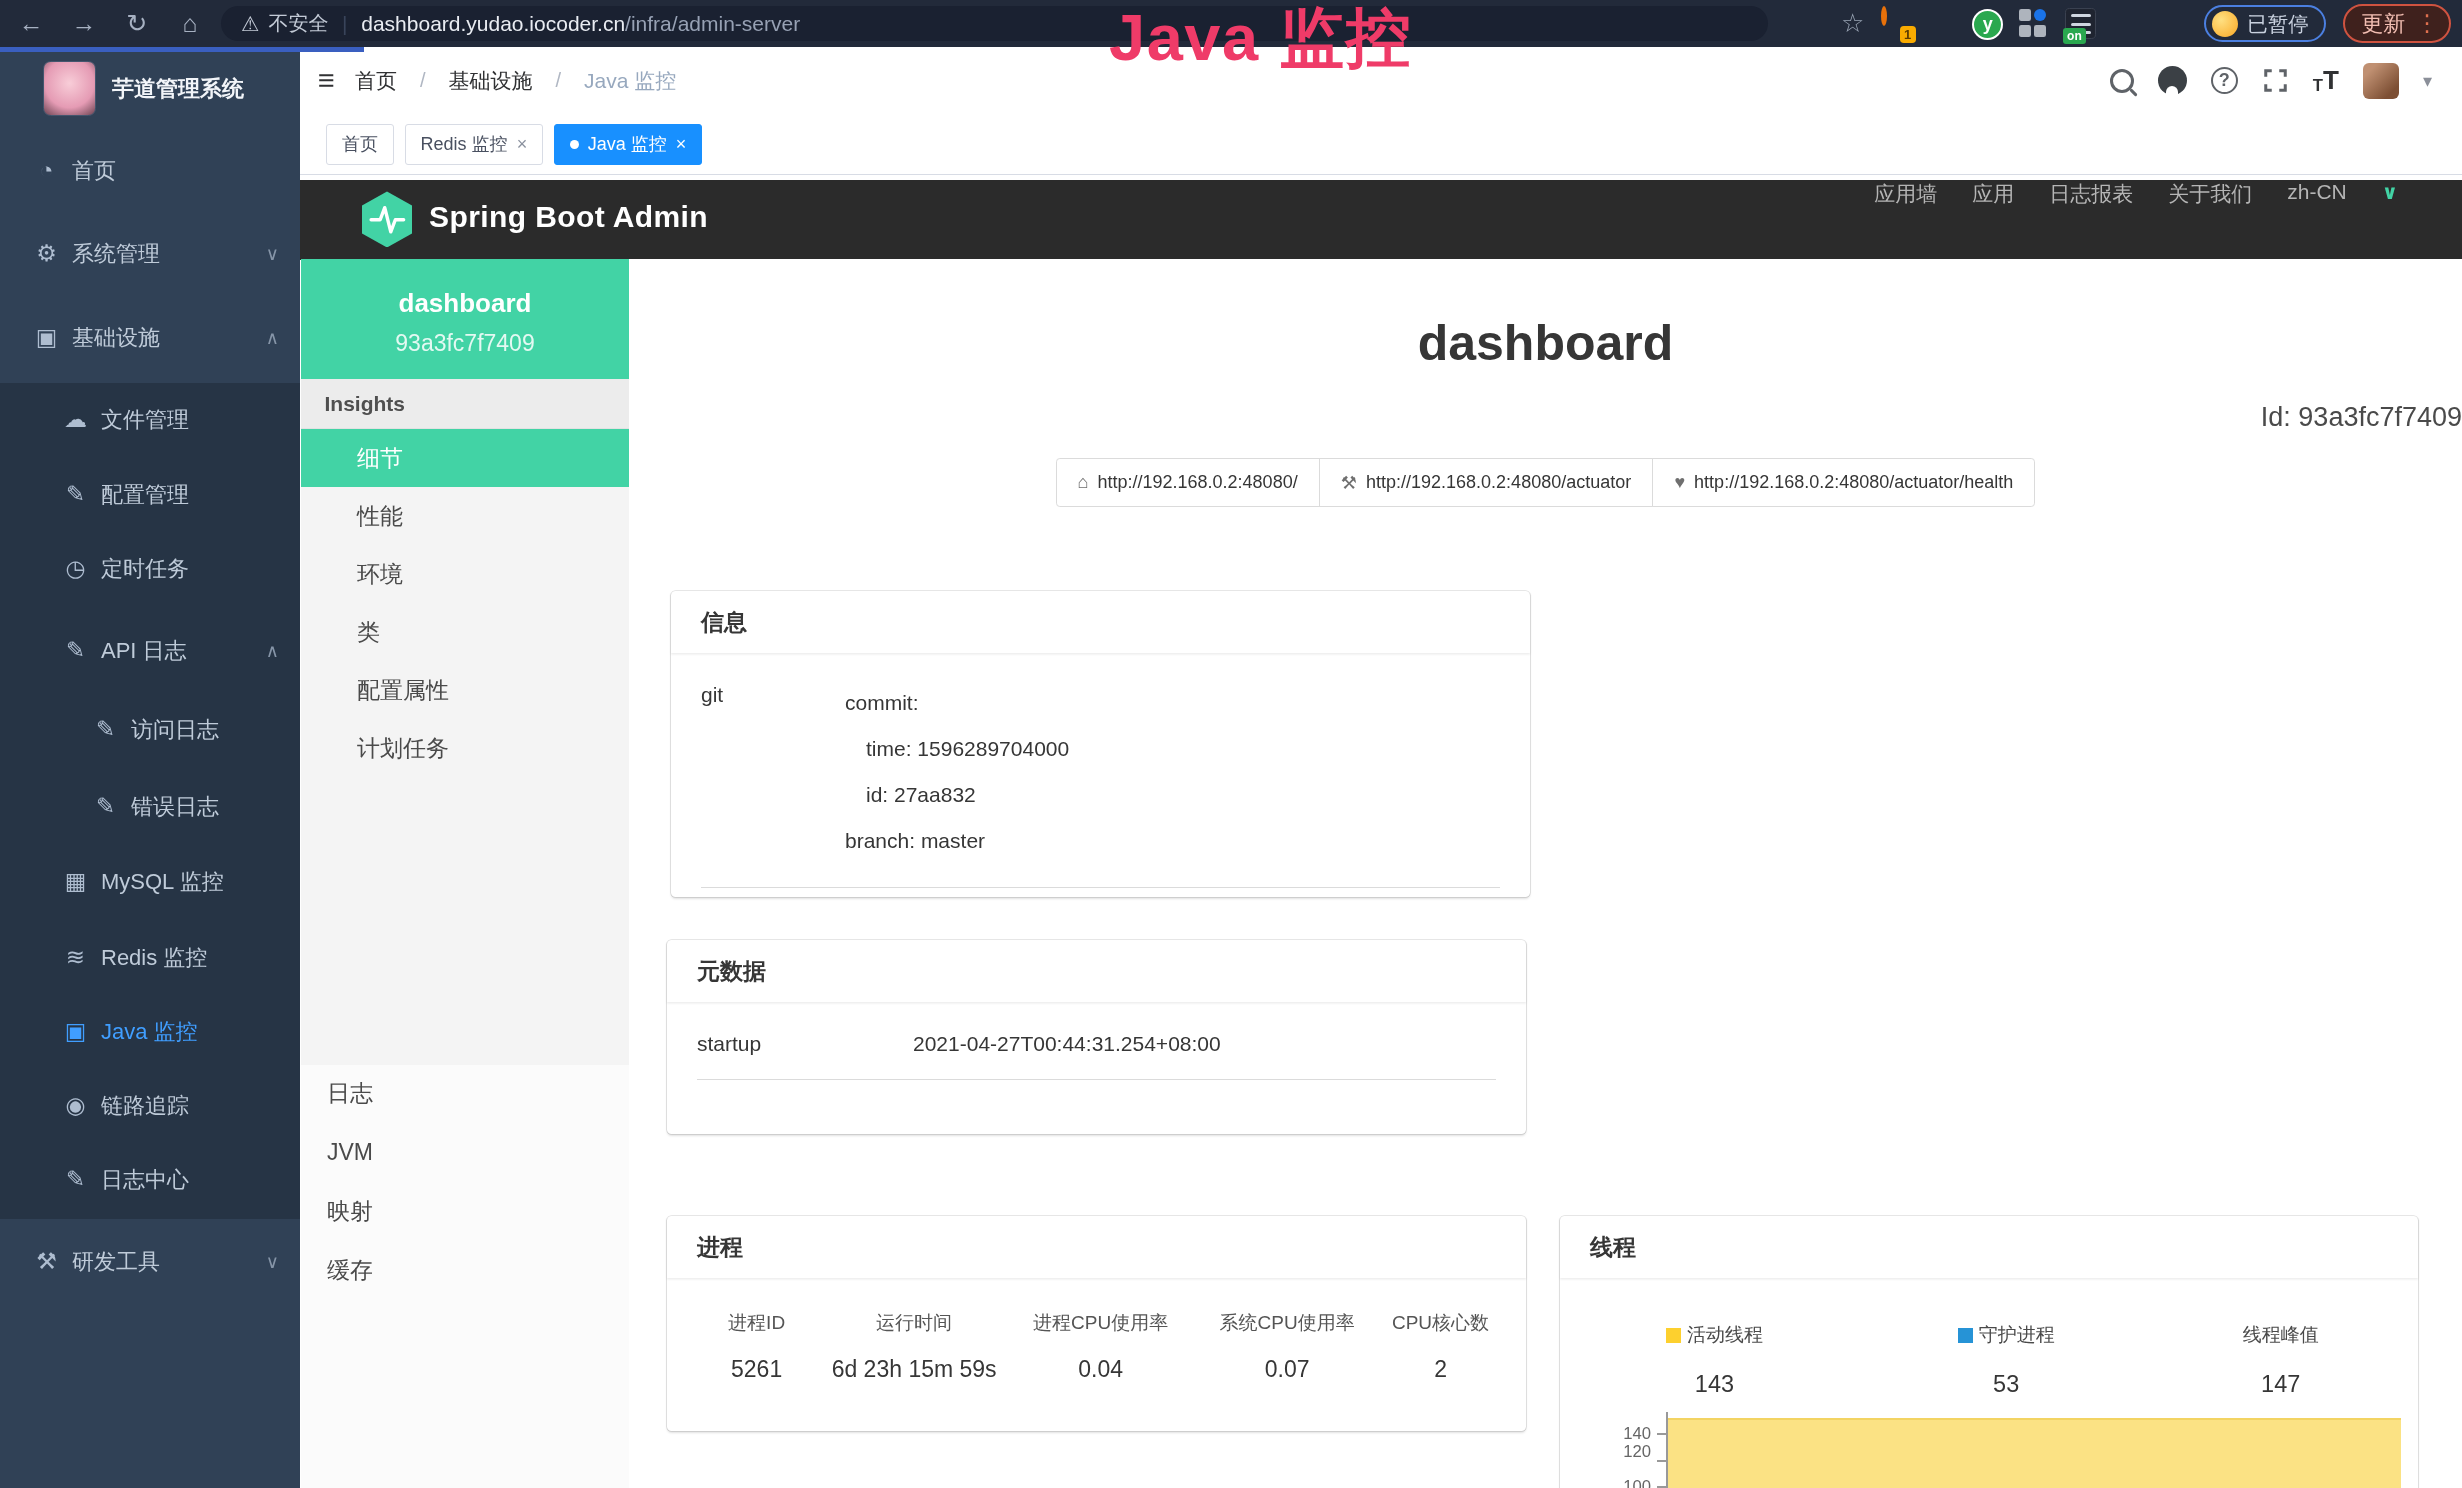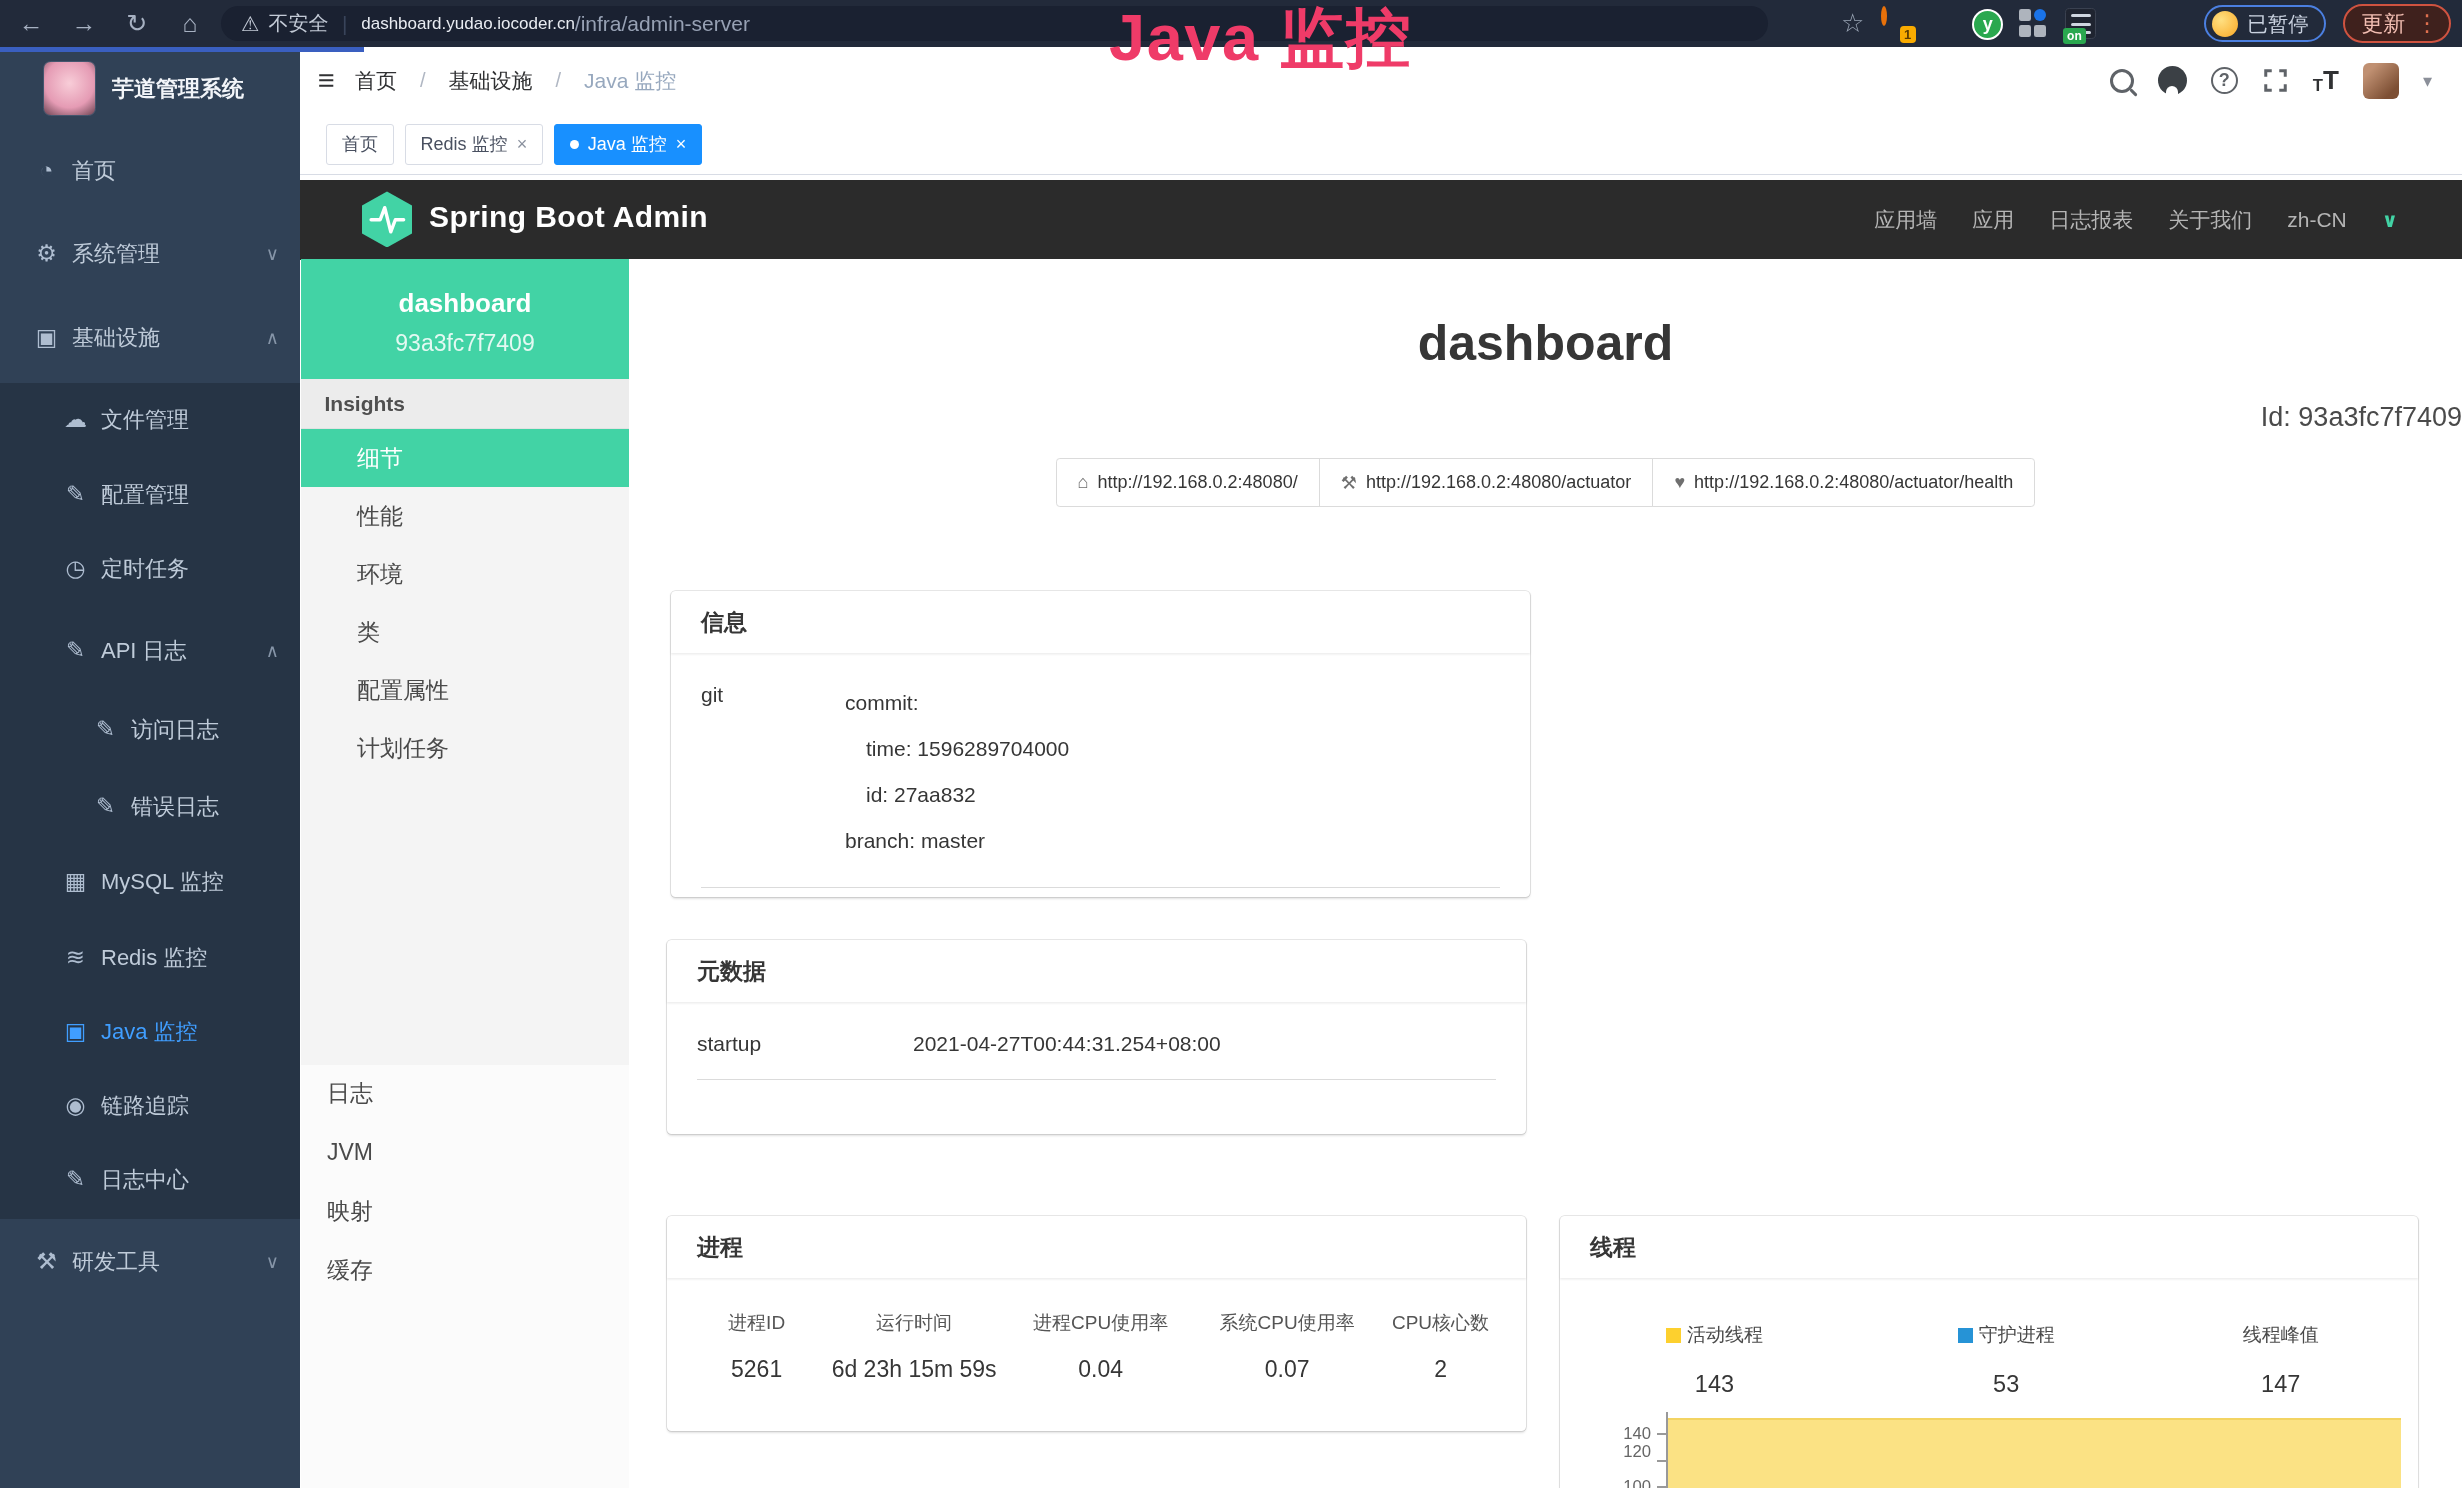--- a/index.html
+++ b/index.html
@@ -8,21 +8,21 @@
 
   
   #chrome{position:absolute;left:0;top:0;width:2462px;height:47px;background:#222a3a;}
   .chrome-nav{position:absolute;top:0;height:47px;display:flex;align-items:center;color:#a7b1c2;font-size:25px;}
   .chrome-btn{width:53px;text-align:center;}
   #url-pill{position:absolute;left:221px;top:6px;width:1547px;height:35px;border-radius:17.4px;
     background:#1a2131;display:flex;align-items:center;padding-left:20px;box-sizing:border-box;}
   #url-pill .warn{color:#c3cad6;font-size:20.5px;margin-right:9px;}
   #url-pill .sec-label{color:#c3cad6;font-size:20px;margin-right:13.7px;}
   #url-pill .divider{color:#3c4buryside;color:#39445a;font-size:21px;margin-right:13.7px;}
-  #url-pill .domain{color:#e9ecf2;font-size:17px;}
+  #url-pill .domain{color:#e9ecf2;font-size:21px;}
   #url-pill .path{color:#97a1b4;font-size:21px;}
   .chrome-right{position:absolute;right:0;top:0;height:47px;display:flex;align-items:center;gap:16.7px;padding-right:10.6px;}
   .star{color:#9aa5b5;font-size:26px;}
   .ext{width:29px;height:29px;border-radius:6px;position:relative;flex:0 0 auto;}
   .ext-c{border:3.8px solid #e8710a;border-radius:50%;width:20px;height:20px;background:transparent;}
   .ext-badge1{position:absolute;right:-6px;bottom:-4.6px;background:#f9ab00;color:#5c3c00;font-size:13px;
     border-radius:3.8px;padding:0.8px 4.6px;font-weight:700;}
   .ext-pin{background:#4285f4;border-radius:50% 50% 50% 3px;width:23px;height:23px;margin:3px;}
   .ext-y{background:#2aa84f;border-radius:50%;width:27px;height:27px;color:#fff;font-size:18px;font-weight:700;
     display:flex;align-items:center;justify-content:center;border:2.3px solid #fff;box-sizing:content-box;}
@@ -89,21 +89,21 @@
   .tab.active{background:#1890ff;border-color:#1890ff;color:#fff;}
   .tab.active .close{color:#fff;}
   .tab .dot{width:9px;height:9px;border-radius:50%;background:#fff;display:inline-block;}
 
   
   #sba-header{position:absolute;left:300px;top:180px;width:2162px;height:80px;background:#2b2b2b;}
   .hexwrap{position:absolute;left:62px;top:11.4px;width:50px;height:56px;}
   .hex{width:50px;height:56px;background:#42d3a5;clip-path:polygon(50% 0,100% 25%,100% 75%,50% 100%,0 75%,0 25%);}
   .hexwrap svg{position:absolute;left:0;top:0;}
   .sba-brand{position:absolute;left:129px;top:20px;font-size:30px;font-weight:700;color:#fff;letter-spacing:0.4px;}
-  #sba-nav{position:absolute;right:64px;top:0;height:80px;display:flex;align-items:center;gap:35px;font-size:21px;color:#b5b5b5;}
+  #sba-nav{position:absolute;right:64px;top:0;height:80px;display:flex;gap:35px;font-size:21px;color:#b5b5b5;}
   #sba-nav .green-caret{color:#42d3a5;font-size:20px;font-weight:700;}
 
   
   #sba-side{position:absolute;left:301px;top:259px;width:328px;height:1229px;background:#fbfbfb;}
   .inst-head{position:absolute;left:0;top:0;width:328px;height:120px;background:#42d3a5;color:#fff;text-align:center;}
   .inst-name{font-size:26px;font-weight:700;margin-top:29px;}
   .inst-id{font-size:23px;color:rgba(255,255,255,.85);margin-top:10.6px;}
   .insights-block{position:absolute;left:0;top:120px;width:328px;height:686px;background:#f4f4f4;}
   .menu-label{height:50px;display:flex;align-items:center;padding-left:23.5px;background:#ececec;border-bottom:0.8px solid #e2e2e2;
     font-size:21px;font-weight:700;color:#4f4f4f;box-sizing:border-box;}

